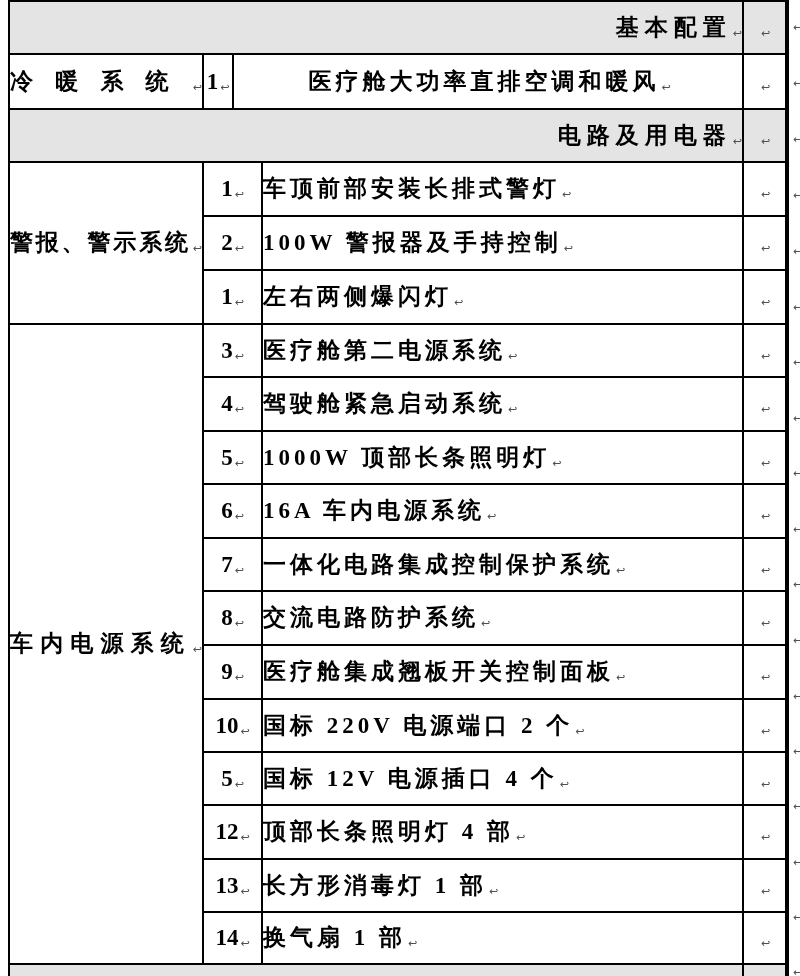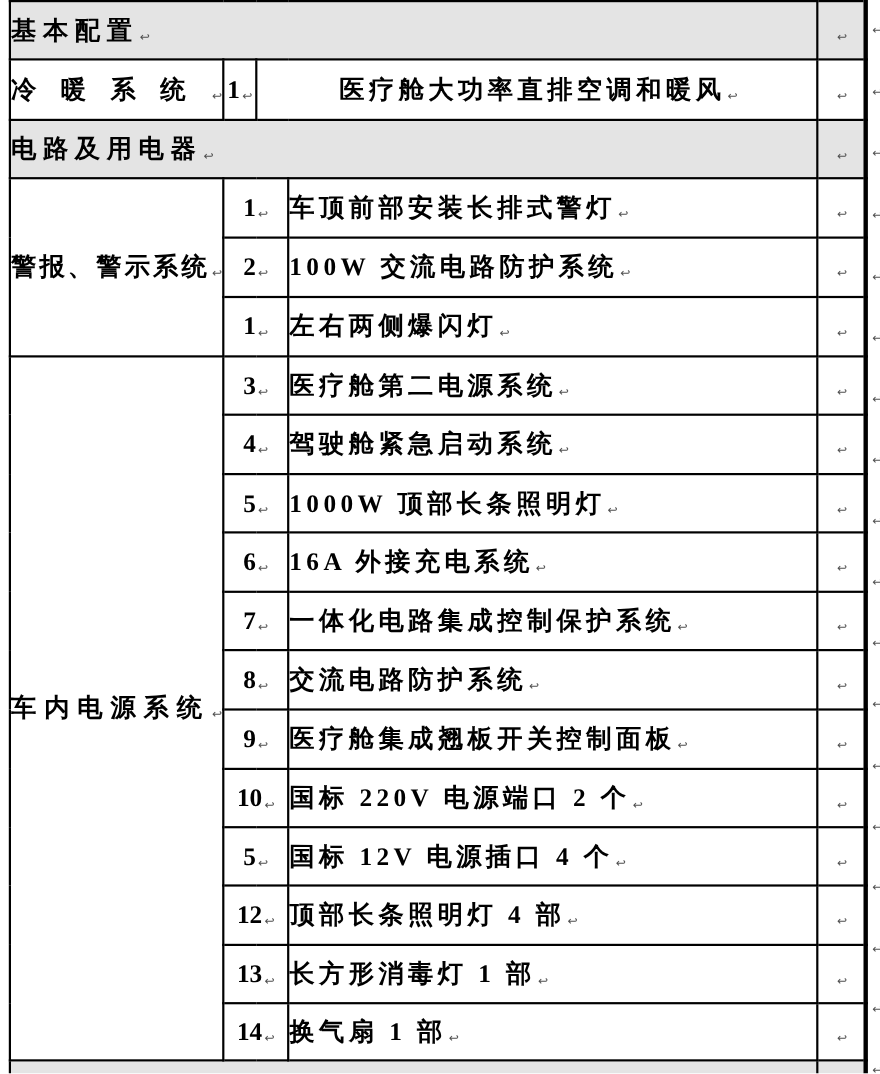--- a/index.html
+++ b/index.html
@@ -40,21 +40,21 @@
     overflow: hidden;
     white-space: nowrap;
   }
   tr.h53 { height: 53px; }
   tr.h54 { height: 54px; }
   tr.h55 { height: 55px; }
   tr.h52 { height: 52px; }
   tr.h24 { height: 24px; }
   tr.sec td { background: #e4e4e4; }
   td.seccell {
-    text-align: left;
+    text-align: right;
     font-size: 24px;
     letter-spacing: 6px;
     margin-left: 28px;
   }
   td.cat {
     text-align: justify;
     text-align-last: justify;
     padding: 0 14px;
     letter-spacing: 0;
   }
@@ -128,21 +128,21 @@
       </tr>
 
       <tr class="h54">
         <td rowspan="3" class="cat"><span>警报、警示系统</span><span class="mk">↩</span></td>
         <td colspan="2" class="num"><span>1</span><span class="mk">↩</span></td>
         <td class="desc"><span>车顶前部安装长排式警灯</span><span class="mk">↩</span></td>
         <td class="tail"><span class="mk">↩</span></td>
       </tr>
       <tr class="h54">
         <td colspan="2" class="num"><span>2</span><span class="mk">↩</span></td>
-        <td class="desc"><span>100W 交流电路防护系统</span><span class="mk">↩</span></td>
+        <td class="desc"><span>100W 警报器及手持控制</span><span class="mk">↩</span></td>
         <td class="tail"><span class="mk">↩</span></td>
       </tr>
       <tr class="h54">
         <td colspan="2" class="num"><span>1</span><span class="mk">↩</span></td>
         <td class="desc"><span>左右两侧爆闪灯</span><span class="mk">↩</span></td>
         <td class="tail"><span class="mk">↩</span></td>
       </tr>
 
       <tr class="h53">
         <td rowspan="12" class="cat"><span>车内电源系统</span><span class="mk">↩</span></td>
@@ -155,21 +155,21 @@
         <td class="desc"><span>驾驶舱紧急启动系统</span><span class="mk">↩</span></td>
         <td class="tail"><span class="mk">↩</span></td>
       </tr>
       <tr class="h53">
         <td colspan="2" class="num"><span>5</span><span class="mk">↩</span></td>
         <td class="desc"><span>1000W 顶部长条照明灯</span><span class="mk">↩</span></td>
         <td class="tail"><span class="mk">↩</span></td>
       </tr>
       <tr class="h54">
         <td colspan="2" class="num"><span>6</span><span class="mk">↩</span></td>
-        <td class="desc"><span>16A 外接充电系统</span><span class="mk">↩</span></td>
+        <td class="desc"><span>16A 车内电源系统</span><span class="mk">↩</span></td>
         <td class="tail"><span class="mk">↩</span></td>
       </tr>
       <tr class="h53">
         <td colspan="2" class="num"><span>7</span><span class="mk">↩</span></td>
         <td class="desc"><span>一体化电路集成控制保护系统</span><span class="mk">↩</span></td>
         <td class="tail"><span class="mk">↩</span></td>
       </tr>
       <tr class="h54">
         <td colspan="2" class="num"><span>8</span><span class="mk">↩</span></td>
         <td class="desc"><span>交流电路防护系统</span><span class="mk">↩</span></td>

